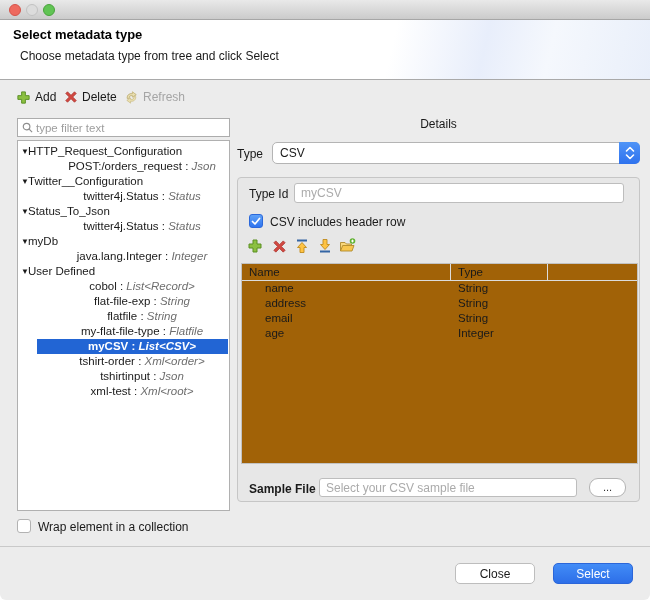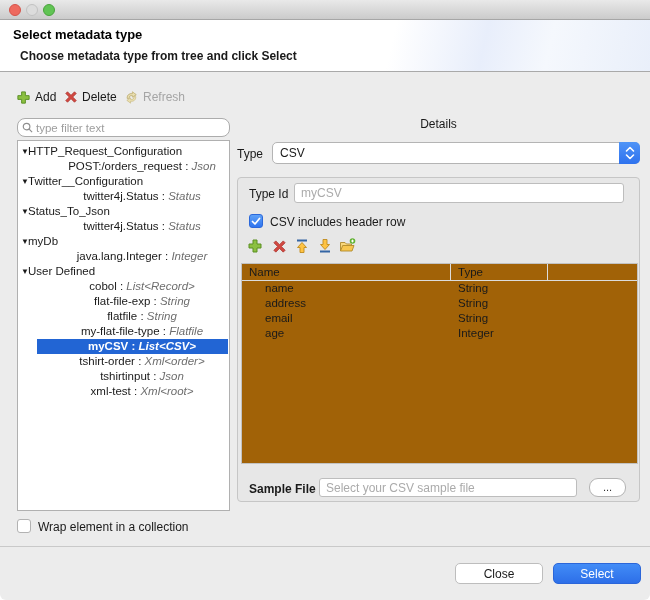--- a/index.html
+++ b/index.html
@@ -10,33 +10,33 @@
     border-radius:0 0 6px 6px;
   }
   
   .titlebar{position:absolute;top:0;left:0;width:650px;height:20px;
     background:linear-gradient(#e9e9e9,#cbcbcb);border-bottom:1px solid #a6a6a6;}
   .tl{position:absolute;top:4px;width:12px;height:12px;border-radius:50%;}
   .tl.red{left:9px;background:#ee6a5f;border:1px solid #d5544a;}
   .tl.gray{left:26px;background:#dcdcdc;border:1px solid #c2c2c2;}
   .tl.green{left:43px;background:#61c454;border:1px solid #4aa33d;}
   
-  .header{position:absolute;top:20px;left:0;width:650px;height:52px;border-bottom:1px solid #a9a9a9;
+  .header{position:absolute;top:20px;left:0;width:650px;height:60px;border-bottom:1px solid #a9a9a9;
     background:linear-gradient(103deg,#ffffff 52%,#ffffff 60%,#e8eefb 74%,#f5f8fd 84%,#e9effa 100%);text-align:right;}
   .hdr-title{position:absolute;left:13px;top:7px;font-size:13px;font-weight:bold;color:#000;}
-  .hdr-sub{position:absolute;left:20px;top:29px;font-size:12px;color:#1a1a1a;font-weight:bold;}
+  .hdr-sub{position:absolute;left:20px;top:29px;font-size:12px;color:#1a1a1a;}
   
   .tb-btn{position:absolute;top:88px;height:18px;display:flex;align-items:center;gap:4px;
     font-size:12px;cursor:default;}
   .tb-add{left:16px;}
   .tb-del{left:64px;}
   .tb-ref{left:124px;color:#a5a5a5;}
   
   .filter{position:absolute;left:17px;top:118px;width:213px;height:19px;background:#fff;
-    border:1px solid #acacac;border-radius:8px;display:flex;align-items:center;padding:0 4px;gap:3px;}
+    border:1px solid #acacac;border-radius:0;display:flex;align-items:center;padding:0 4px;gap:3px;}
   .filter input{border:none;outline:none;flex:1;font-size:11.5px;font-family:"Liberation Sans",sans-serif;
     background:transparent;padding:0;min-width:0;}
   .filter input::placeholder{color:#9e9e9e;}
   
   .tree{position:absolute;left:17px;top:140px;width:213px;height:371px;background:#fff;
     border:1px solid #b0b0b0;padding-top:3px;overflow:hidden;}
   .titem{position:relative;height:15px;line-height:15px;font-size:11.5px;white-space:nowrap;}
   .titem.parent{padding-left:10px;}
   .titem.child{padding-left:37px;text-align:center;}
   .titem .tri{display:none;position:absolute;left:2px;top:0;width:10px;text-align:center;
@@ -82,21 +82,21 @@
   .trow{display:flex;height:15px;line-height:15px;font-size:11.5px;}
   .tc-name{width:208px;padding-left:23px;}
   .tc-type{width:97px;padding-left:8px;}
   
   .sample-label{position:absolute;left:11px;top:304px;font-size:12px;font-weight:bold;}
   .sample-input{position:absolute;left:81px;top:300px;width:258px;height:19px;}
   .browse-btn{position:absolute;left:351px;top:300px;width:37px;height:19px;background:#fff;
     border:1px solid #b4b4b4;border-radius:9px;font-size:11px;text-align:center;line-height:17px;color:#333;}
   
   .footer-sep{position:absolute;left:0;top:546px;width:650px;height:1px;background:#c9c9c9;}
-  .btn{position:absolute;top:563px;width:88px;height:21px;border-radius:5px;font-size:12px;
+  .btn{position:absolute;top:563px;width:80px;height:21px;border-radius:5px;font-size:12px;
     display:flex;align-items:center;justify-content:center;}
   .btn-close{left:455px;background:#fff;border:1px solid #bdbdbd;color:#1a1a1a;}
   .btn-select{left:553px;background:linear-gradient(#428cf7,#2d6fe8);border:1px solid #2b66d9;color:#fff;}
 </style>
 </head>
 <body>
 
 <div class="window">
 
   <div class="titlebar">

